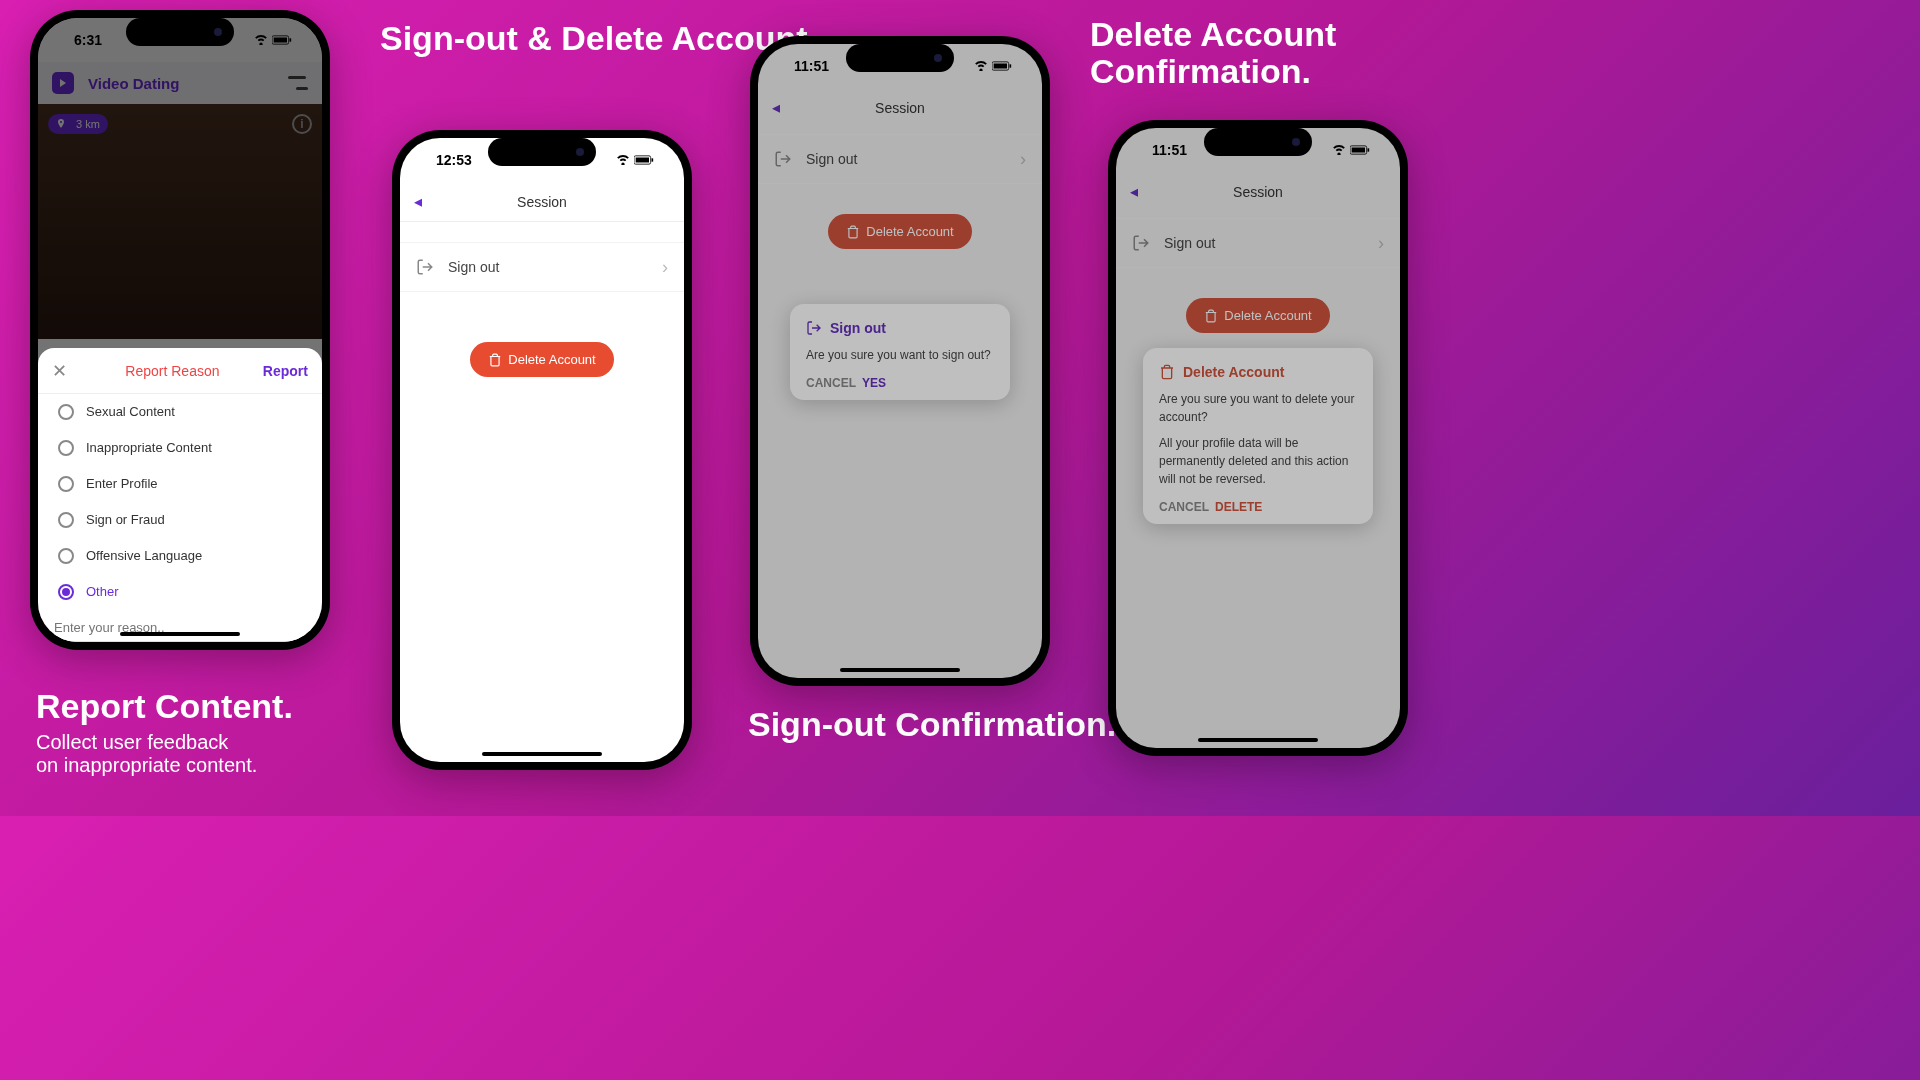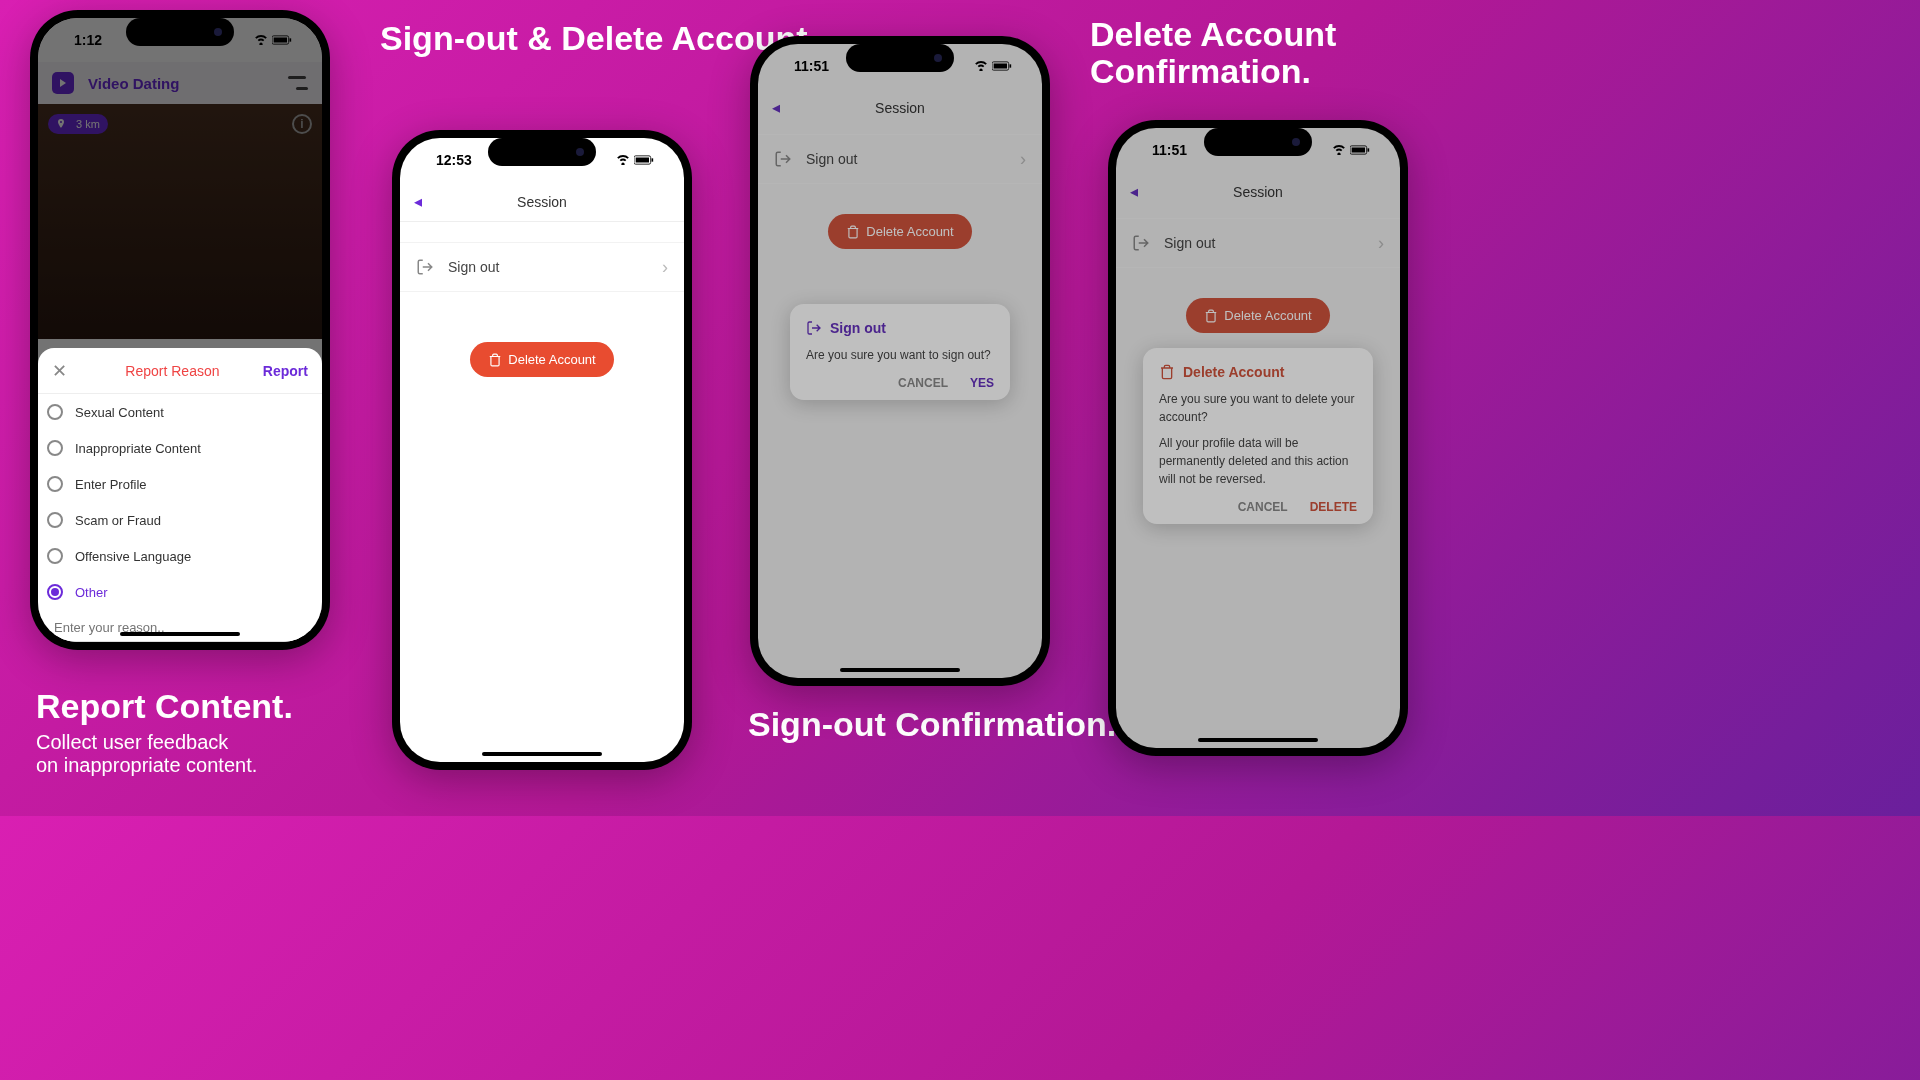--- a/index.html
+++ b/index.html
@@ -150,23 +150,22 @@
   justify-content: space-between;
   padding: 0 14px;
   border-bottom: 1px solid #eee;
 }
 .sheet-close { color: #888; font-size:18px; cursor:pointer; width:30px; }
 .sheet-title { font-size:14px; font-weight:400; color:#ef4444; }
 .sheet-action { color:#6c2bd9; font-weight:600; font-size:14px; cursor:pointer; }
 .reason-list { flex:1; overflow:auto; }
 .reason-item {
   display:flex;
-  align-items:center;
   gap:12px;
-  padding: 10px 9px;
+  padding: 10px 20px;
   font-size:13px;
   color:#333;
   cursor:pointer;
 }
 .radio {
   width:16px; height:16px; border:2px solid #888; border-radius:50%; flex-shrink:0;
   display:flex; align-items:center; justify-content:center;
 }
 .radio.selected { border-color:#6c2bd9; }
 .radio.selected::after { content:""; width:8px; height:8px; background:#6c2bd9; border-radius:50%; }
@@ -240,21 +239,21 @@
   padding: 16px 16px 10px;
   box-shadow: 0 4px 20px rgba(0,0,0,0.2);
 }
 .dialog-header { display:flex; align-items:center; gap:8px; margin-bottom:10px; }
 .dialog-icon-signout { color:#6c2bd9; }
 .dialog-icon-delete { color:#e84c30; }
 .dialog-title { font-size:14px; font-weight:600; }
 .dialog-title.purple { color:#6c2bd9; }
 .dialog-title.red { color:#e84c30; }
 .dialog-body { font-size:12px; color:#444; line-height:1.5; margin-bottom:12px; }
-.dialog-actions { display:flex; justify-content:flex-end; gap:22px; }
+.dialog-actions { display:flex; justify-content:flex-start; gap:6px; }
 .dialog-btn { font-size:12px; font-weight:700; cursor:pointer; }
 .dialog-btn.muted { color:#888; }
 .dialog-btn.purple { color:#6c2bd9; }
 .dialog-btn.red { color:#e84c30; }
 
 
 .caption {
   position: absolute;
   color:#fff;
 }
@@ -291,21 +290,21 @@
 </div>
 <div class="caption cap-4">
   <h2>Delete Account Confirmation.</h2>
 </div>
 
 <div class="phone phone-1">
   <div class="phone-notch"></div>
   <div class="phone-screen">
     <div style="position:relative; height:100%;">
       <div class="status-bar">
-        <span>1:12</span>
+        <span>6:31</span>
         <span class="status-icons">
           <svg width="14" height="10" viewBox="0 0 16 12">
               <path fill="#000" d="M8 9a2 2 0 100 4 2 2 0 000-4zm-4-3a6 6 0 018 0l-1.5 1.5a4 4 0 00-5 0L4 6zm-3-3a10 10 0 0114 0l-1.5 1.5a8 8 0 00-11 0L1 3z"></path>
             </svg>
           <svg width="20" height="10" viewBox="0 0 24 12">
               <rect x="0" y="1" width="20" height="10" rx="2" fill="none" stroke="#000"></rect>
               <rect x="2" y="3" width="16" height="6" fill="#000"></rect>
               <rect x="21" y="4" width="2" height="4" fill="#000"></rect>
             </svg>
         </span>
@@ -350,21 +349,21 @@
           <div class="reason-item">
               <span class="radio"></span>
               <span>Inappropriate Content</span>
             </div>
           <div class="reason-item">
               <span class="radio"></span>
               <span>Enter Profile</span>
             </div>
           <div class="reason-item">
               <span class="radio"></span>
-              <span>Scam or Fraud</span>
+              <span>Sign or Fraud</span>
             </div>
           <div class="reason-item">
               <span class="radio"></span>
               <span>Offensive Language</span>
             </div>
           <div class="reason-item selected">
               <span class="radio selected"></span>
               <span>Other</span>
             </div>
           <input class="reason-input" placeholder="Enter your reason.." style="">

